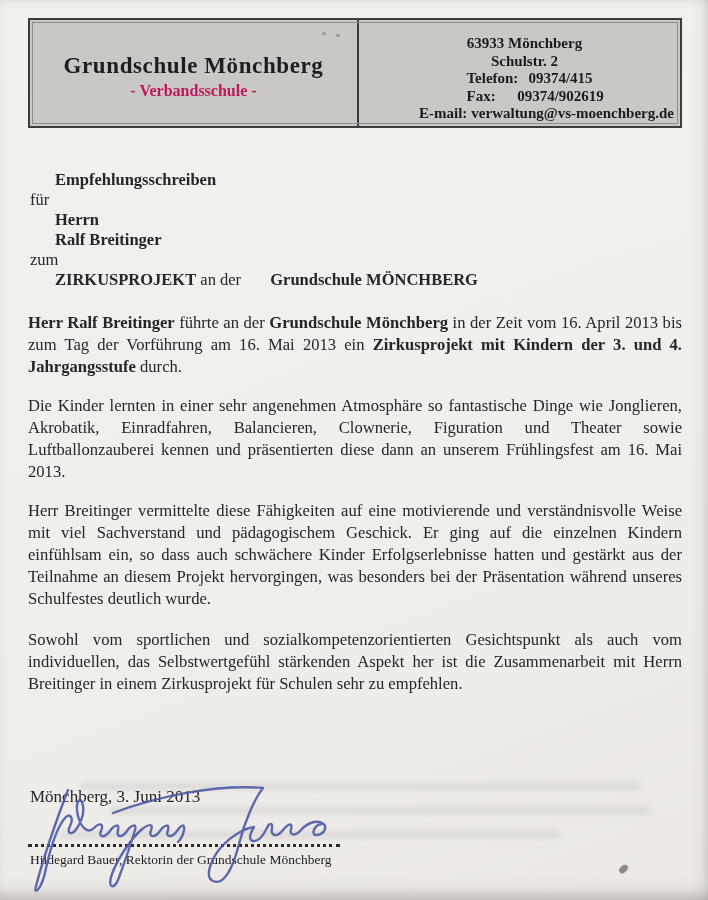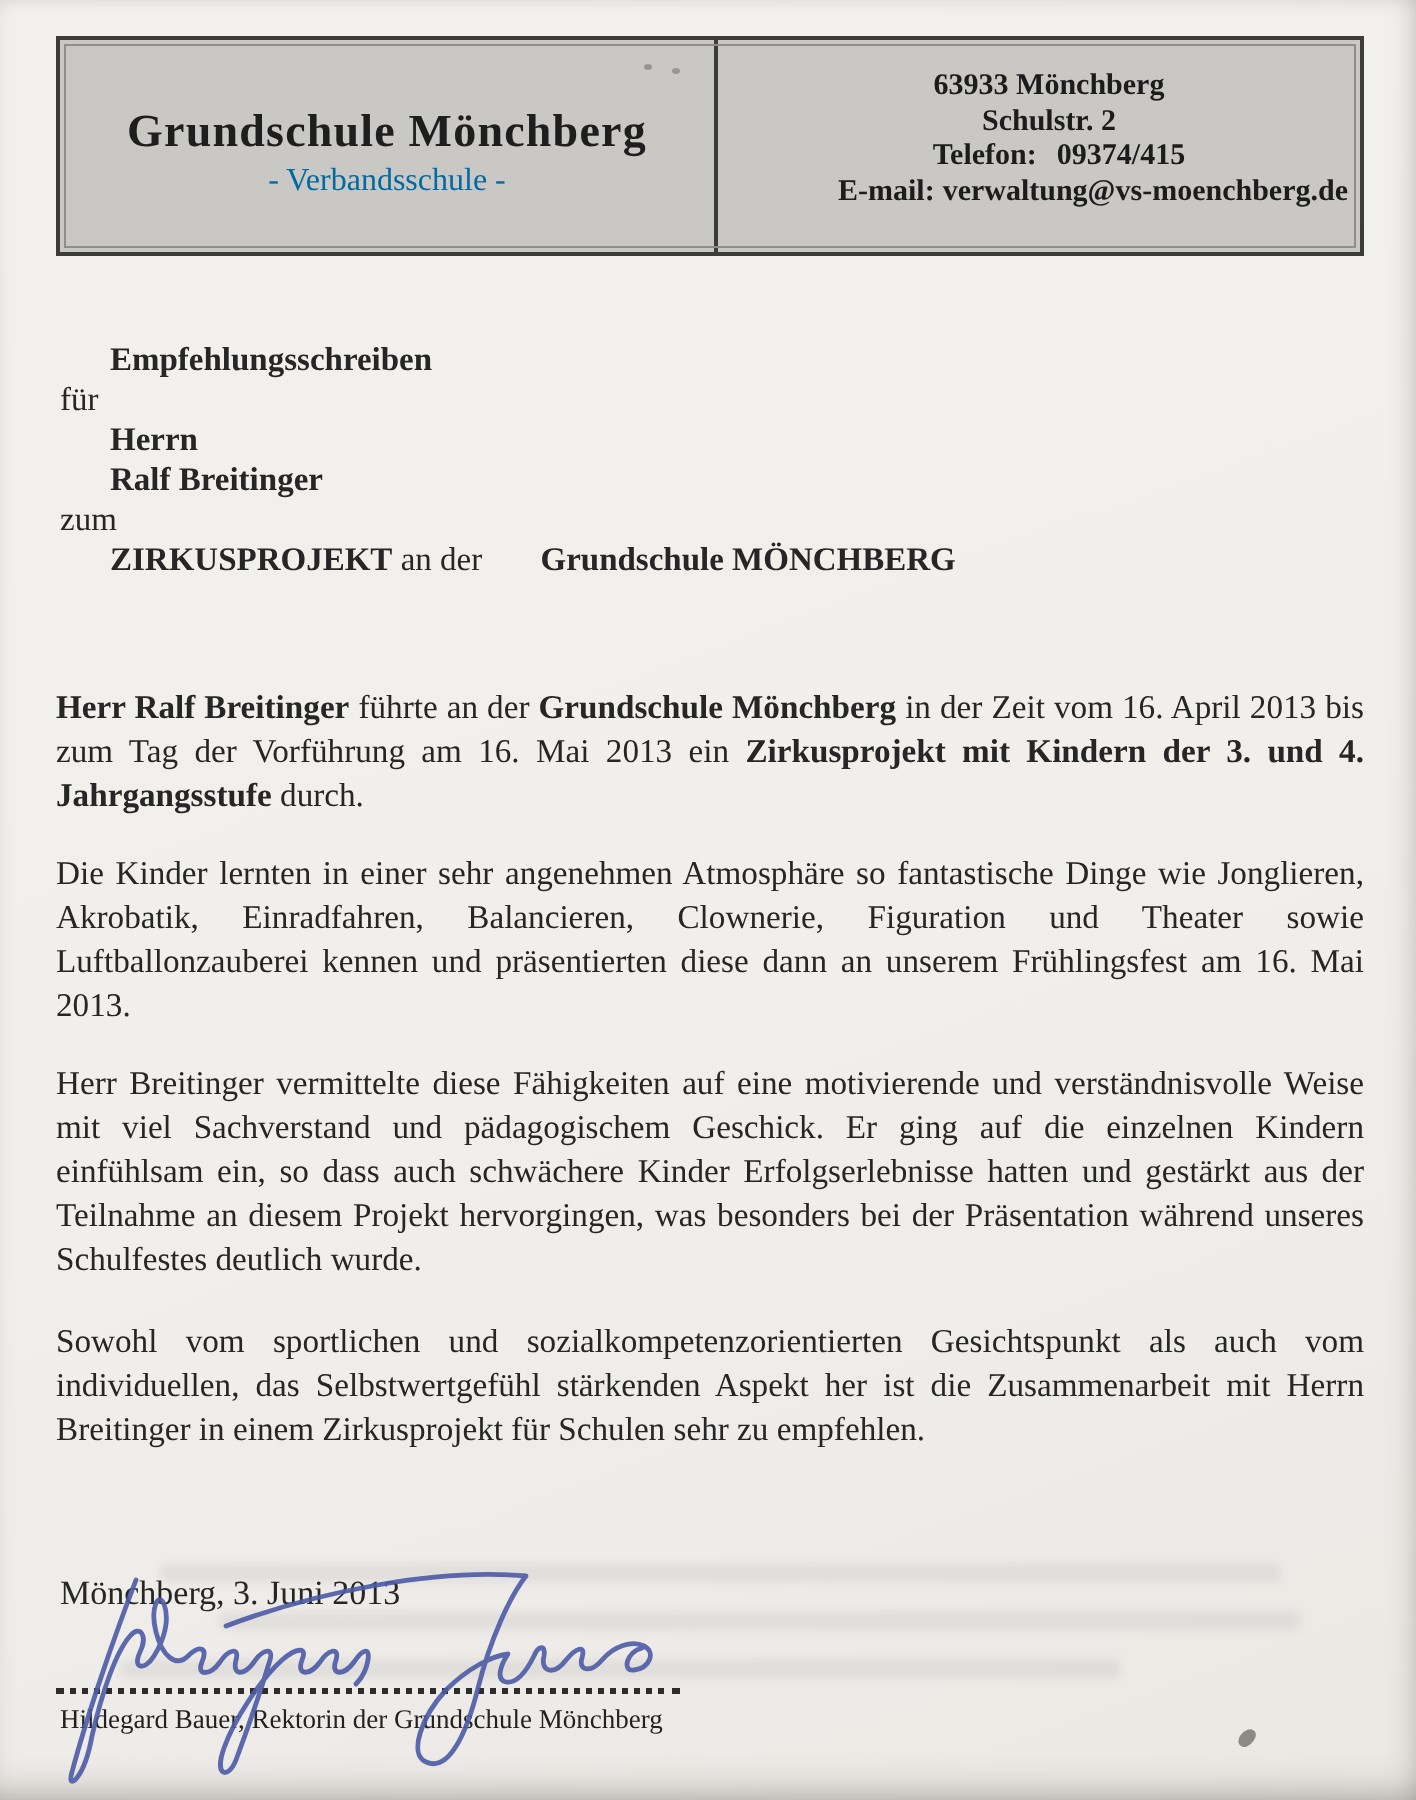--- a/index.html
+++ b/index.html
@@ -24,36 +24,36 @@
     box-sizing:border-box;
     outline:1px solid #8f8e8b;outline-offset:-5px;
   }
   .lh-left{
     width:390px;box-sizing:border-box;
     display:flex;flex-direction:column;align-items:center;justify-content:center;
     border-right:2px solid #3c3c3a;
     padding-top:6px;
   }
   .school-name{font-size:23px;font-weight:bold;letter-spacing:.6px;color:#1e1e1e;}
-  .school-type{font-size:16px;font-weight:normal;margin-top:3px;color:#0369a1;}
+  .school-type{font-size:16px;font-weight:bold;margin-top:3px;color:#be185d;}
   .lh-right{
     flex:1;box-sizing:border-box;padding:15px 6px 0 16px;
     font-weight:bold;font-size:15px;line-height:17.5px;color:#1c1c1c;
     white-space:nowrap;
     text-align:center;
   }
   .lh-row .lbl{display:inline-block;width:72px;}
   .lh-row .lbl-email{display:inline-block;margin-right:4px;margin-left:44px;}
   .email-val{font-size:15px;}
   .speck{position:absolute;background:#9a9792;border-radius:50%;}
   
   .subject{position:absolute;left:30px;top:170px;width:640px;font-size:16.5px;line-height:20px;}
   .subject .b{font-weight:bold;margin-left:25px;}
   
-  .body-text{position:absolute;left:28px;top:312px;width:654px;margin-top:31px;}
+  .body-text{position:absolute;left:28px;top:312px;width:654px;}
   .para{
     margin:0 0 17px 0;
     font-size:16.6px;line-height:22px;
     text-align:justify;text-justify:inter-word;
   }
   .para .b{font-weight:bold;}
   .p3{margin-bottom:19px;}
   
   .dateline{position:absolute;left:30px;top:758px;font-size:17px;margin-top:29px;}
   .sig-block{position:absolute;left:28px;top:792px;width:420px;height:100px;}
@@ -74,20 +74,21 @@
 
   <div class="letterhead">
     <div class="lh-left">
       <div class="school-name">Grundschule Mönchberg</div>
       <div class="school-type">- Verbandsschule -</div>
     </div>
     <div class="lh-right">
       <div class="lh-row"><span>63933 Mönchberg</span></div>
       <div class="lh-row"><span>Schulstr. 2</span></div>
       <div class="lh-row"><span class="lbl">Telefon:</span><span>09374/415</span></div>
+      <div class="lh-row"><span class="lbl">Fax:</span><span>09374/902619</span></div>
       <div class="lh-row"><span class="lbl-email">E-mail:</span><span class="email-val">verwaltung@vs-moenchberg.de</span></div>
     </div>
   </div>
   <span class="speck" style="left:322px;top:32px;width:4px;height:3px;"></span>
   <span class="speck" style="left:336px;top:34px;width:4px;height:3px;"></span>
 
   <div class="subject">
     <div class="b">Empfehlungsschreiben</div>
     <div>für</div>
     <div class="b">Herrn</div>

